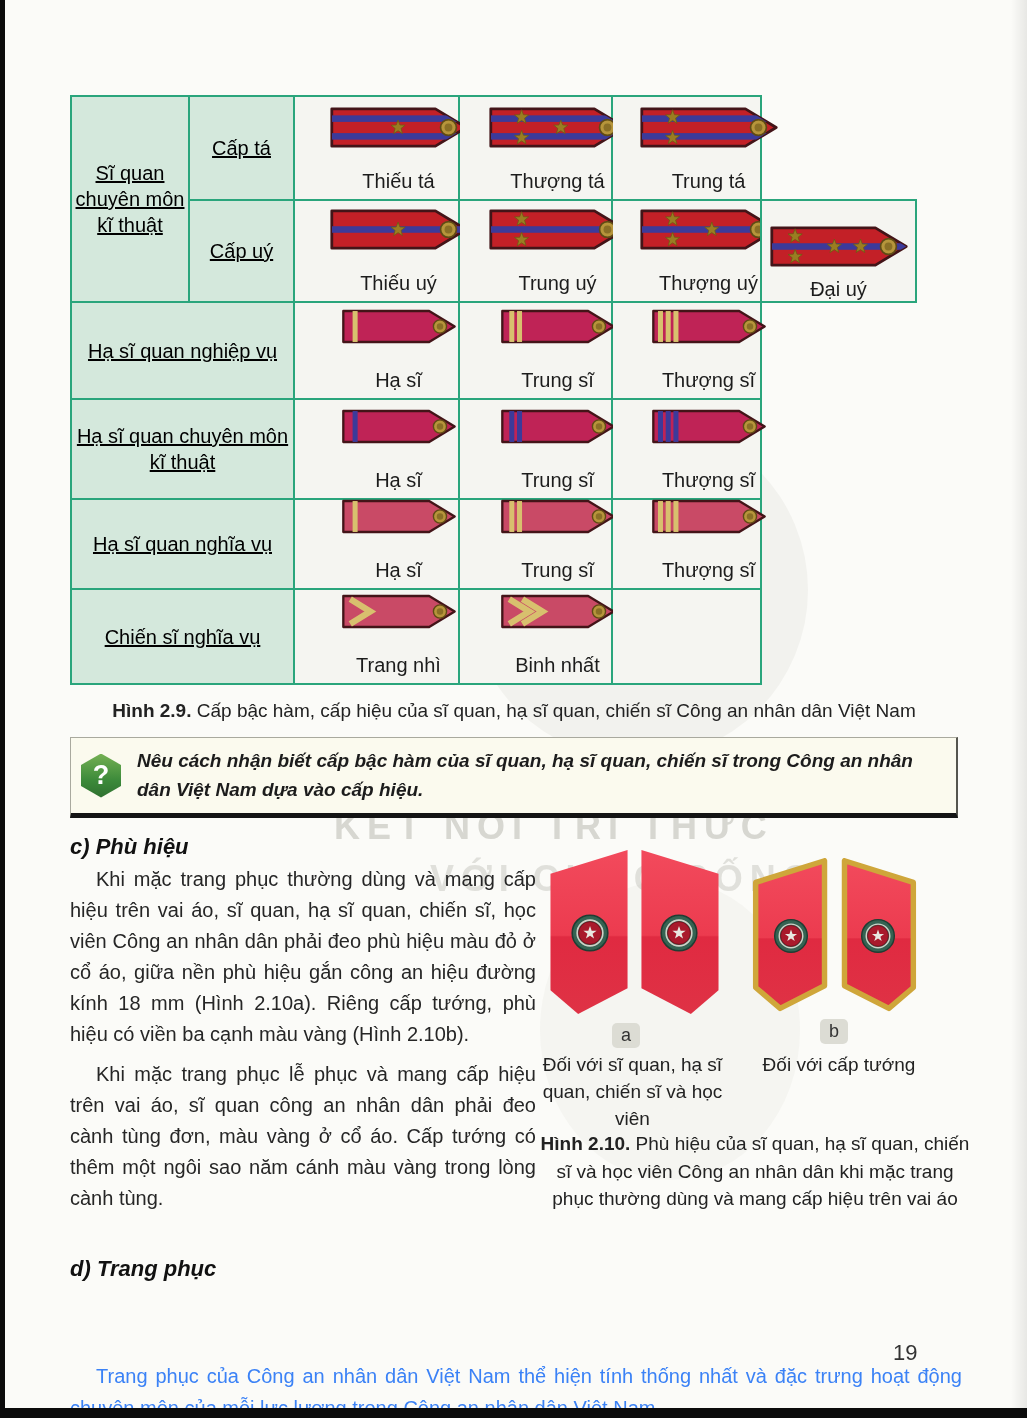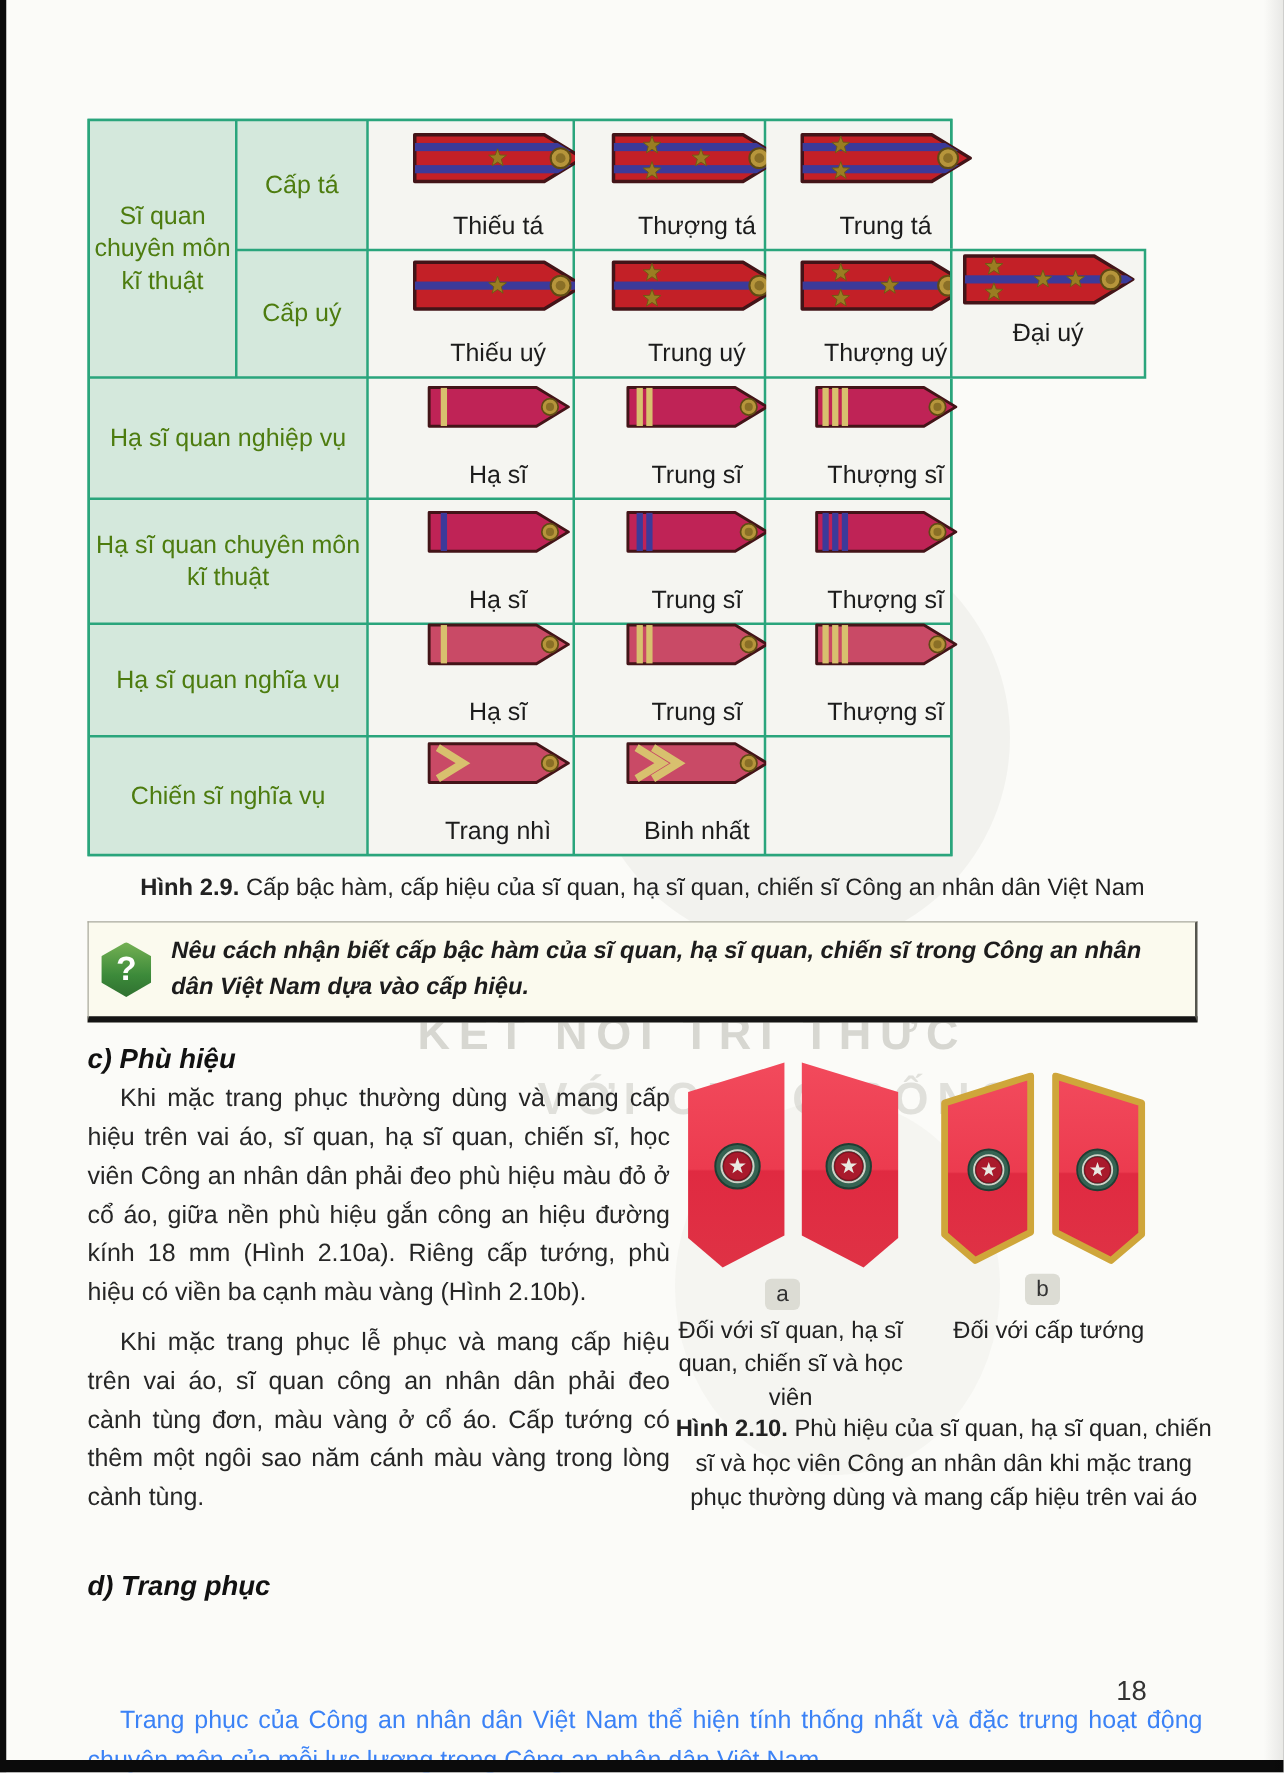--- a/index.html
+++ b/index.html
@@ -22,29 +22,29 @@
   .wm-t1{left:298px;top:806px;margin-left:36px;}
   .wm-t2{left:430px;top:858px;color:rgba(175,175,166,0.35);}
 
   
   .rank-table{position:absolute;left:70px;top:95px;display:grid;
     grid-template-columns:116px 103px 163px 151px 147px;
     grid-template-rows:102px 100px 95px 98px 88px 93px;
     gap:2px;background:#2aa57c;border:2px solid #2aa57c;}
   .cell{background:#f5f5f1;}
   .cell.hdr{background:#d4e8dc;display:flex;align-items:center;justify-content:center;
-    text-align:center;font-size:20px;color:#4d7c0f;line-height:1.3;padding:3px;}
+    text-align:center;font-size:20px;color:#000000;line-height:1.3;padding:3px;text-decoration:underline;}
   .cell.img{display:flex;flex-direction:column;align-items:center;justify-content:flex-end;
     gap:16px;padding-bottom:6px;padding-left:44px;}
   .rank-lbl{font-size:20px;color:#1c1c1c;}
   .c-officer{grid-row:1/3;grid-column:1;}
   .c-wide{grid-column:1/3;}
   .dai-uy-box{position:absolute;left:760px;top:199px;width:157px;height:104px;box-sizing:border-box;
     border:2px solid #2aa57c;background:#f5f5f1;display:flex;flex-direction:column;
-    align-items:center;justify-content:flex-end;gap:5px;padding-bottom:22px;}
+    align-items:center;justify-content:flex-end;gap:5px;padding-bottom:0;}
 
   
   .cap29{position:absolute;left:70px;top:700px;width:888px;text-align:center;
     font-size:19px;color:#222;}
   .b{font-weight:bold;}
 
   
   .qbox{position:absolute;left:70px;top:737px;width:888px;box-sizing:border-box;
     background:#fbfaee;border:1px solid #a9a99e;border-bottom:5px solid #141414;
     border-right:2px solid #55554e;display:flex;align-items:center;padding:9px 14px 9px 10px;}
@@ -449,18 +449,18 @@
   <div class="figcap figcap-b">Đối với cấp tướng</div>
   <div class="cap210">
     <span class="b">Hình 2.10.</span><span> Phù hiệu của sĩ quan, hạ sĩ quan, chiến sĩ và học viên Công an nhân dân khi mặc trang phục thường dùng và mang cấp hiệu trên vai áo</span>
   </div>
 
   <div class="sec-head head-d">d) Trang phục</div>
   <div class="para-d">
     <p>Trang phục của Công an nhân dân Việt Nam thể hiện tính thống nhất và đặc trưng hoạt động chuyên môn của mỗi lực lượng trong Công an nhân dân Việt Nam.</p>
   </div>
 
-  <div class="page-num">18</div>
+  <div class="page-num">19</div>
 
   <div class="edge-left"></div>
   <div class="edge-bottom"></div>
   <div class="edge-right"></div>
 </div>
 
 </body></html>

